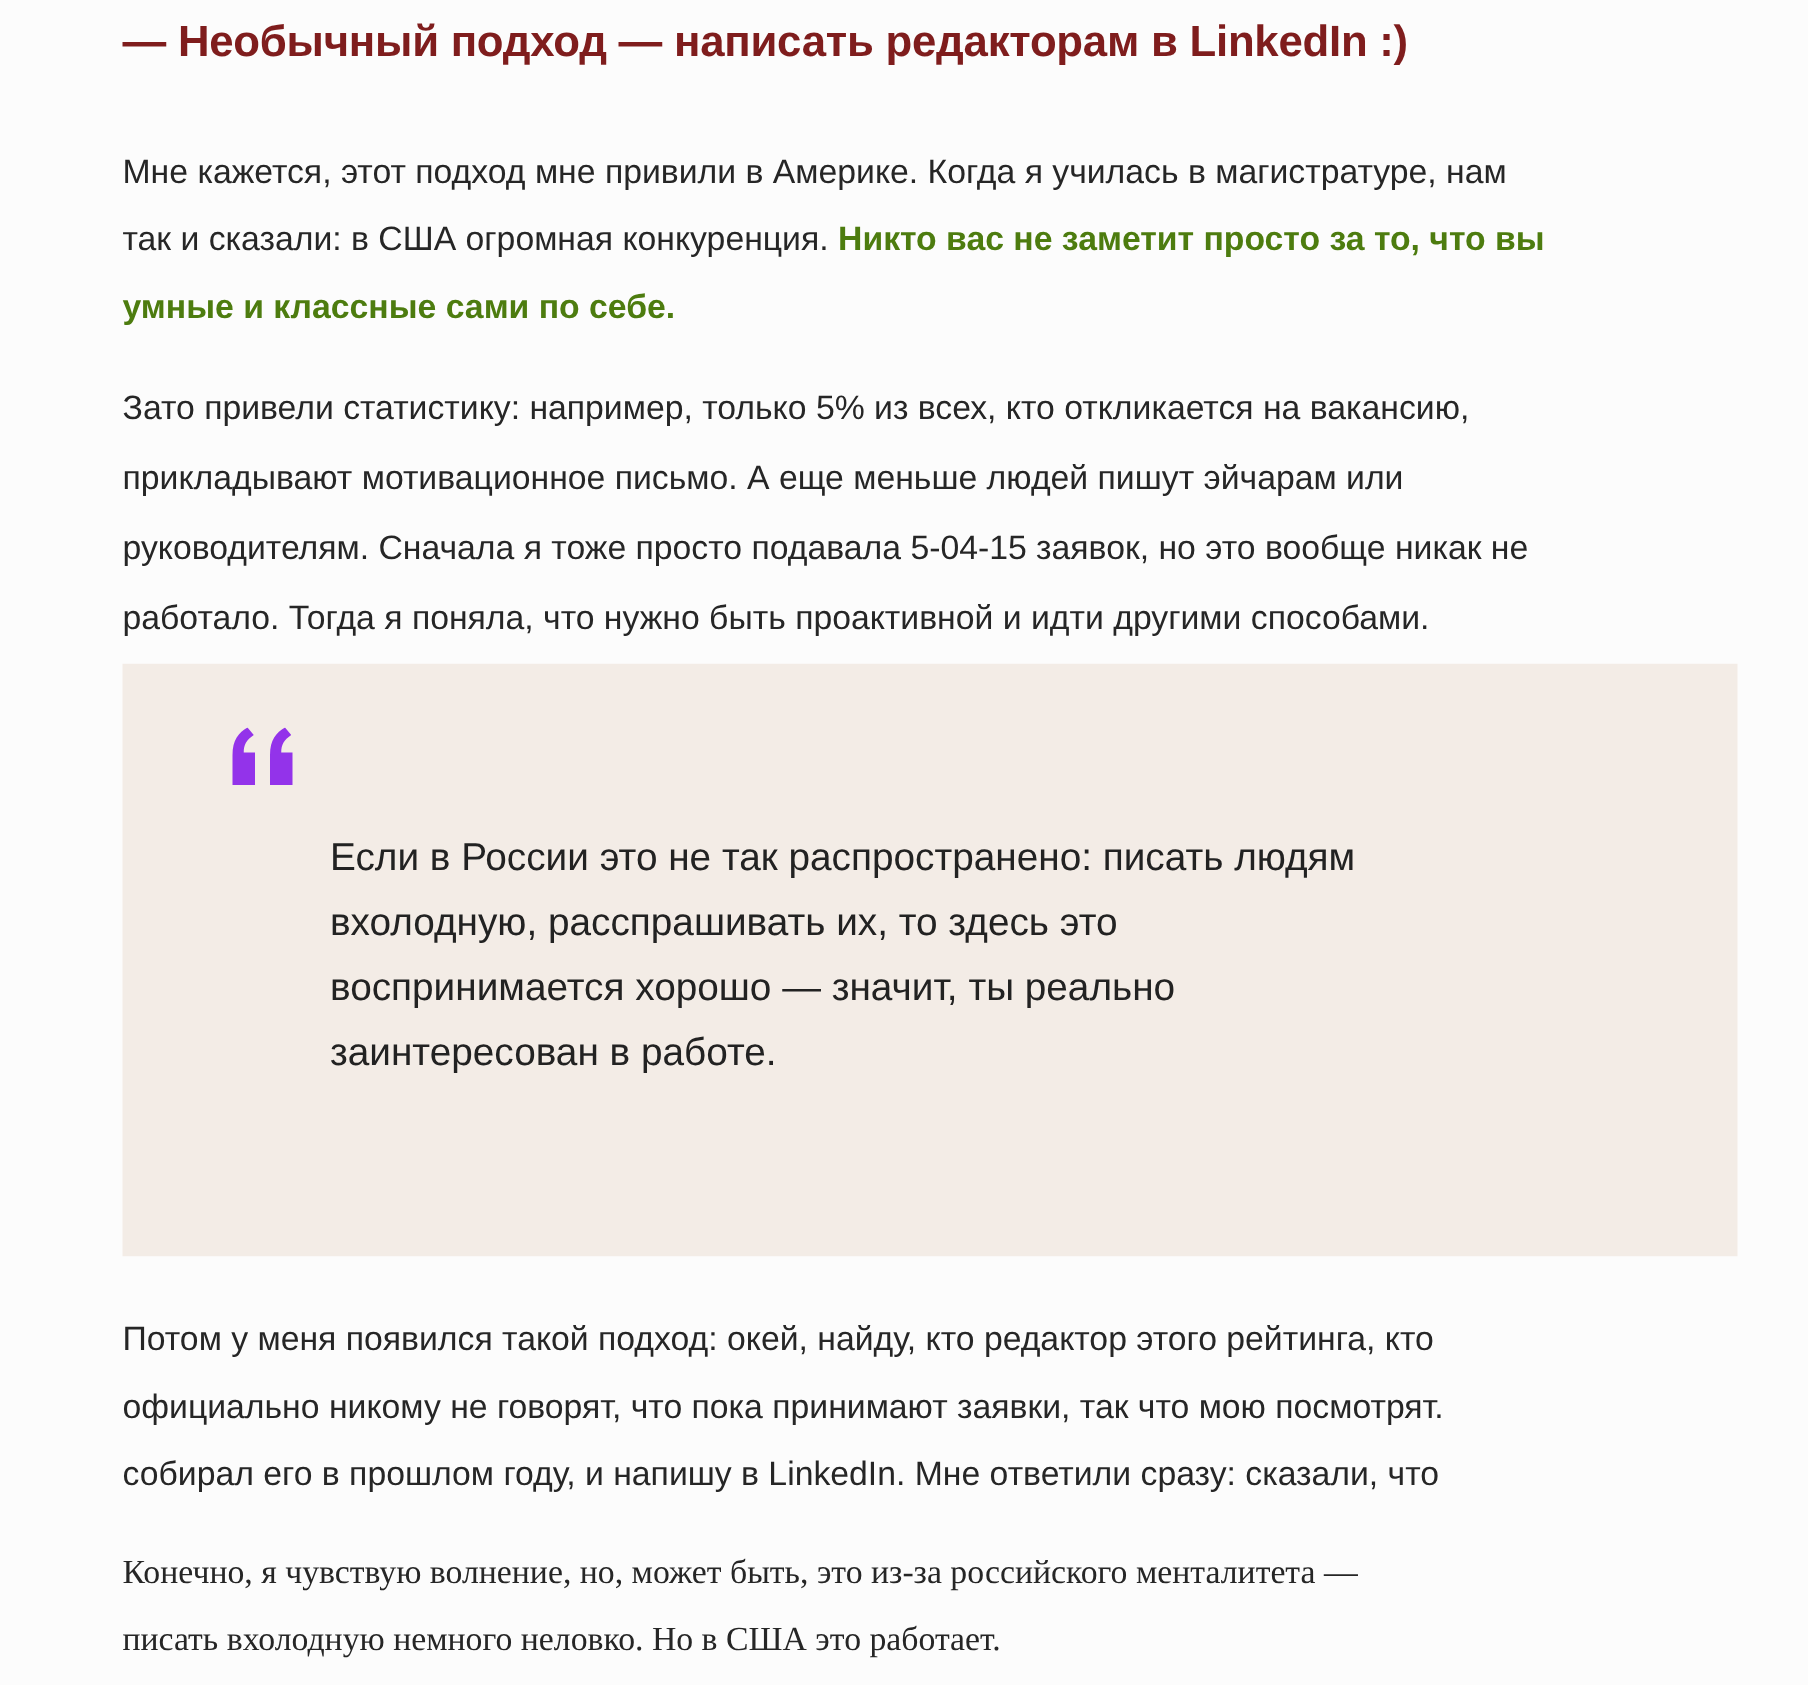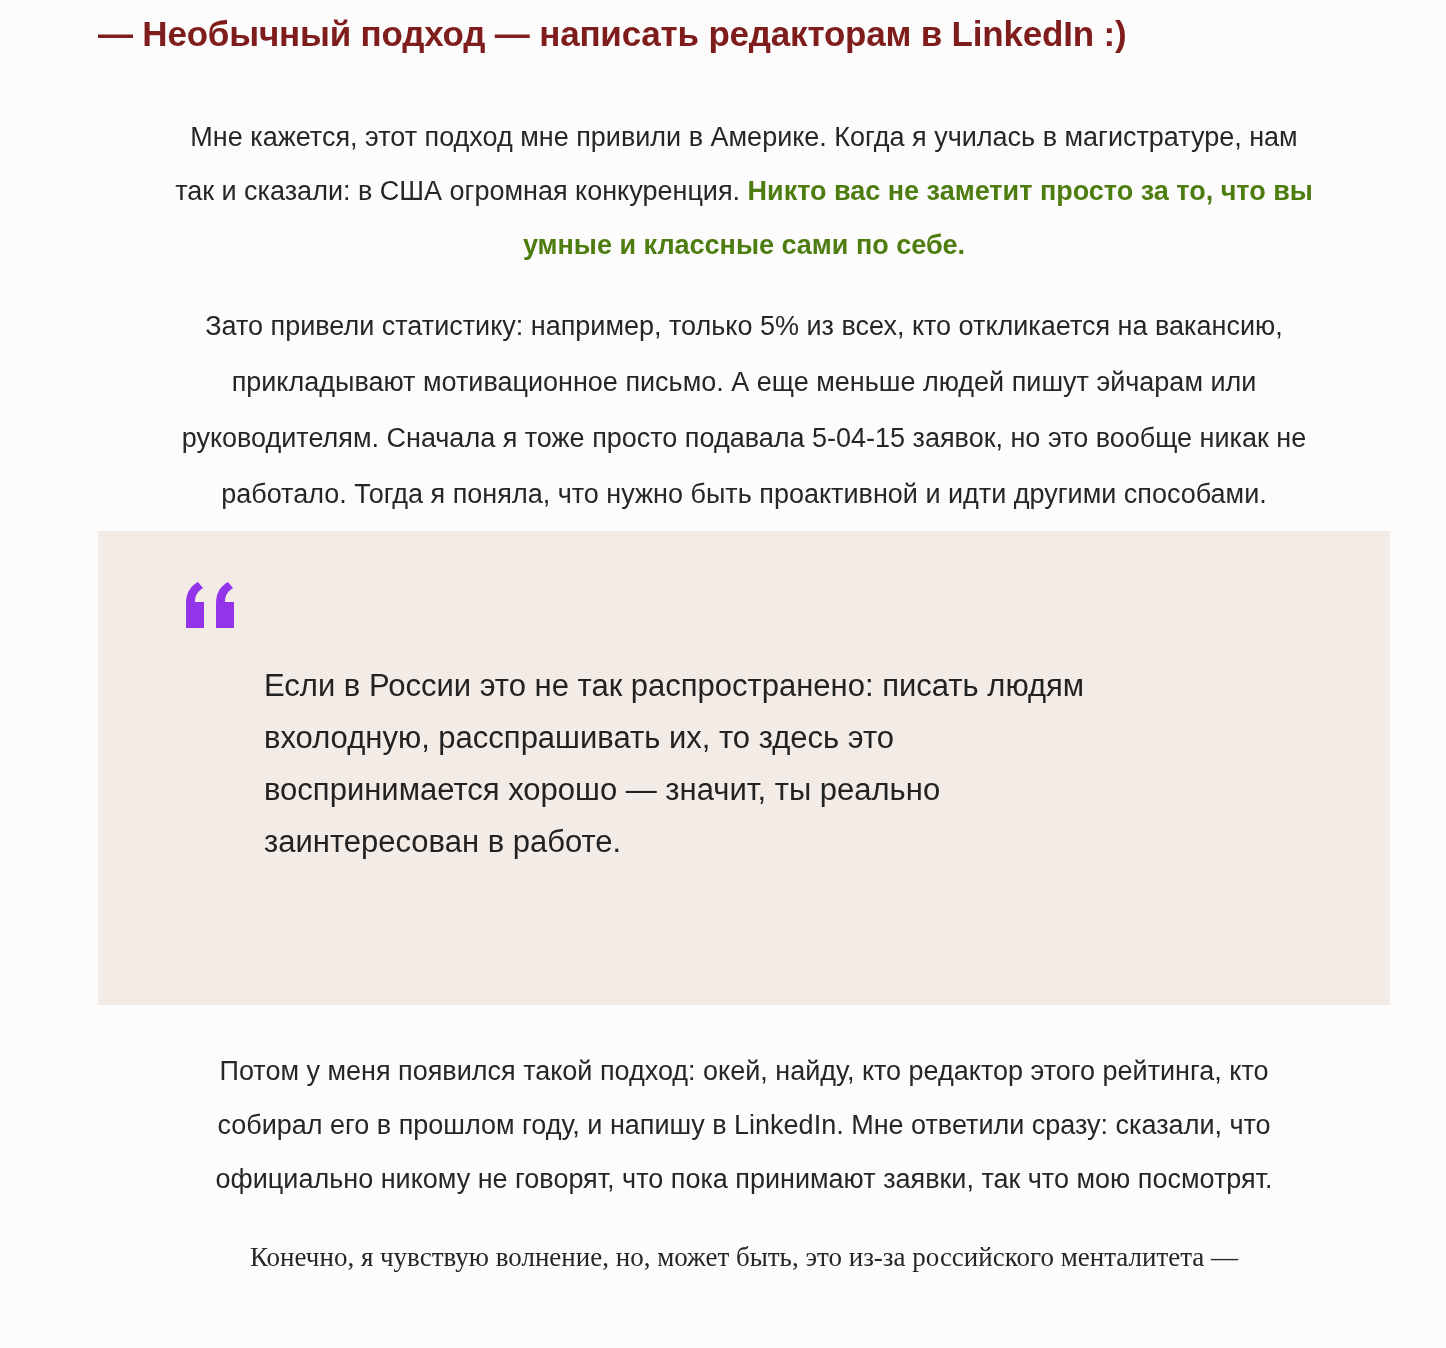--- a/index.html
+++ b/index.html
@@ -38,21 +38,20 @@
       left: 0;
       margin: 0;
       font-size: 27px;
       line-height: 54px;
       color: #262626;
       width: 1292px;
     }
     .para .line {
       display: block;
       white-space: nowrap;
-      text-align: center;
     }
     .para b {
       font-weight: 700;
       color: #4d7c0f;
     }
     .p1 { top: 110px; }
     .p2 { top: 298px; line-height: 56px; }
     .p3 { top: 1044px; }
     .p4 { top: 1230px; font-family: Liberation Serif, serif; }
 
@@ -114,21 +113,22 @@
 
   <blockquote class="quote-text">
     <span class="line">Если в России это не так распространено: писать людям</span>
     <span class="line">вхолодную, расспрашивать их, то здесь это</span>
     <span class="line">воспринимается хорошо — значит, ты реально</span>
     <span class="line">заинтересован в работе.</span>
   </blockquote>
 
   <p class="para p3">
     <span class="line">Потом у меня появился такой подход: окей, найду, кто редактор этого рейтинга, кто</span>
+    <span class="line">официально никому не говорят, что пока принимают заявки, так что мою посмотрят.</span>
     <span class="line">собирал его в прошлом году, и напишу в LinkedIn. Мне ответили сразу: сказали, что</span>
-    <span class="line">официально никому не говорят, что пока принимают заявки, так что мою посмотрят.</span>
   </p>
 
   <p class="para p4">
     <span class="line">Конечно, я чувствую волнение, но, может быть, это из-за российского менталитета —</span>
+    <span class="line">писать вхолодную немного неловко. Но в США это работает.</span>
   </p>
 
 </div>
 
 </body></html>

